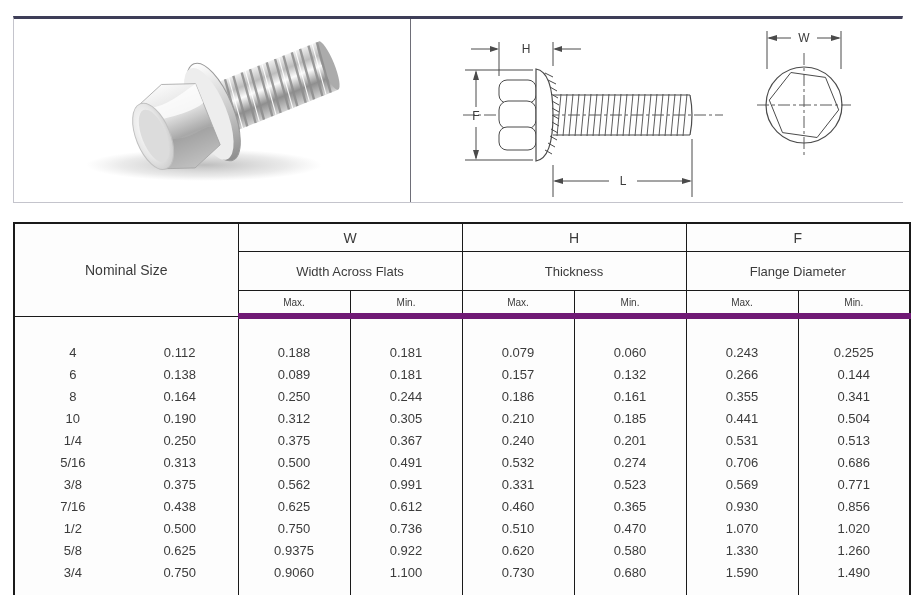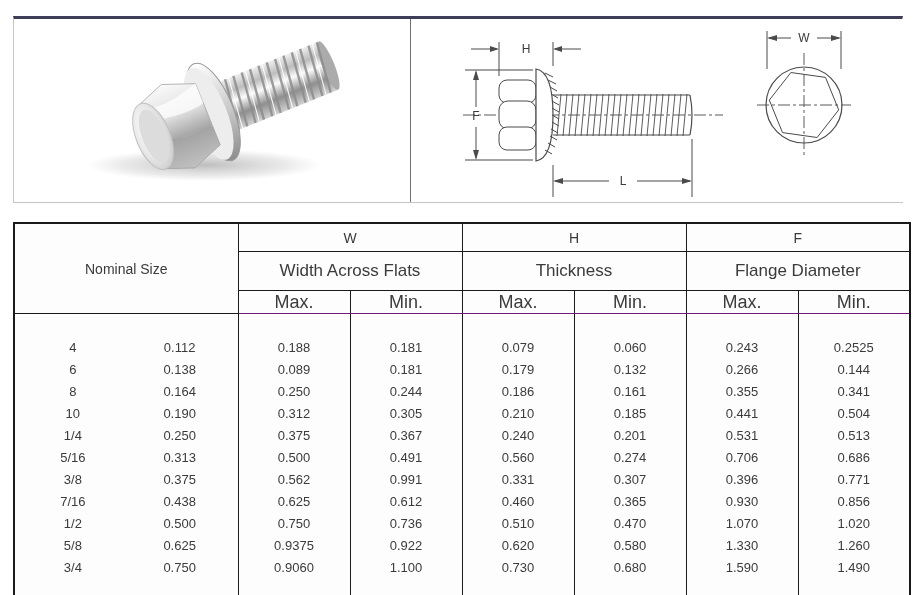--- a/index.html
+++ b/index.html
@@ -33,22 +33,22 @@
   table.spec {
     position:absolute; left:13px; top:222px;
     border-collapse:collapse; table-layout:fixed;
     border:2px solid #1a1a1a; background:#fdfdfd;
   }
   table.spec th {
     border:1px solid #1a1a1a; font-weight:normal; color:#3b3b3b;
     text-align:center; vertical-align:middle; padding:0;
   }
   tr.r-code th { height:27px; font-size:14px; }
-  tr.r-name th { height:38px; font-size:17px; }
-  tr.r-mm   th { height:22px; font-size:18px; border-bottom:1px solid #701a75; }
+  tr.r-name th { height:38px; font-size:13px; }
+  tr.r-mm   th { height:22px; font-size:10px; border-bottom:6px solid #701a75; }
   th.nom-head  { font-size:14px; }
   table.spec tbody td {
     border-left:1px solid #1a1a1a; border-right:1px solid #1a1a1a;
     border-top:none; border-bottom:none;
     height:22px; text-align:center; font-size:13px; color:#3b3b3b; padding:0;
   }
   tbody.pad-top td { height:8px; }
   tbody.pad-bottom td { height:10px; }
   td.nom span { display:inline-block; width:48%; text-align:center; }
 </style>
@@ -279,21 +279,21 @@
           <td>0.243</td>
           <td>0.2525</td>
         </tr>
 
         <tr>
           <td class="nom">
             <span>6</span><span>0.138</span>
           </td>
           <td>0.089</td>
           <td>0.181</td>
-          <td>0.179</td>
+          <td>0.157</td>
           <td>0.132</td>
           <td>0.266</td>
           <td>0.144</td>
         </tr>
 
         <tr>
           <td class="nom">
             <span>8</span><span>0.164</span>
           </td>
           <td>0.250</td>
@@ -327,35 +327,35 @@
           <td>0.531</td>
           <td>0.513</td>
         </tr>
 
         <tr>
           <td class="nom">
             <span>5/16</span><span>0.313</span>
           </td>
           <td>0.500</td>
           <td>0.491</td>
-          <td>0.560</td>
+          <td>0.532</td>
           <td>0.274</td>
           <td>0.706</td>
           <td>0.686</td>
         </tr>
 
         <tr>
           <td class="nom">
             <span>3/8</span><span>0.375</span>
           </td>
           <td>0.562</td>
           <td>0.991</td>
           <td>0.331</td>
-          <td>0.307</td>
-          <td>0.396</td>
+          <td>0.523</td>
+          <td>0.569</td>
           <td>0.771</td>
         </tr>
 
         <tr>
           <td class="nom">
             <span>7/16</span><span>0.438</span>
           </td>
           <td>0.625</td>
           <td>0.612</td>
           <td>0.460</td>

